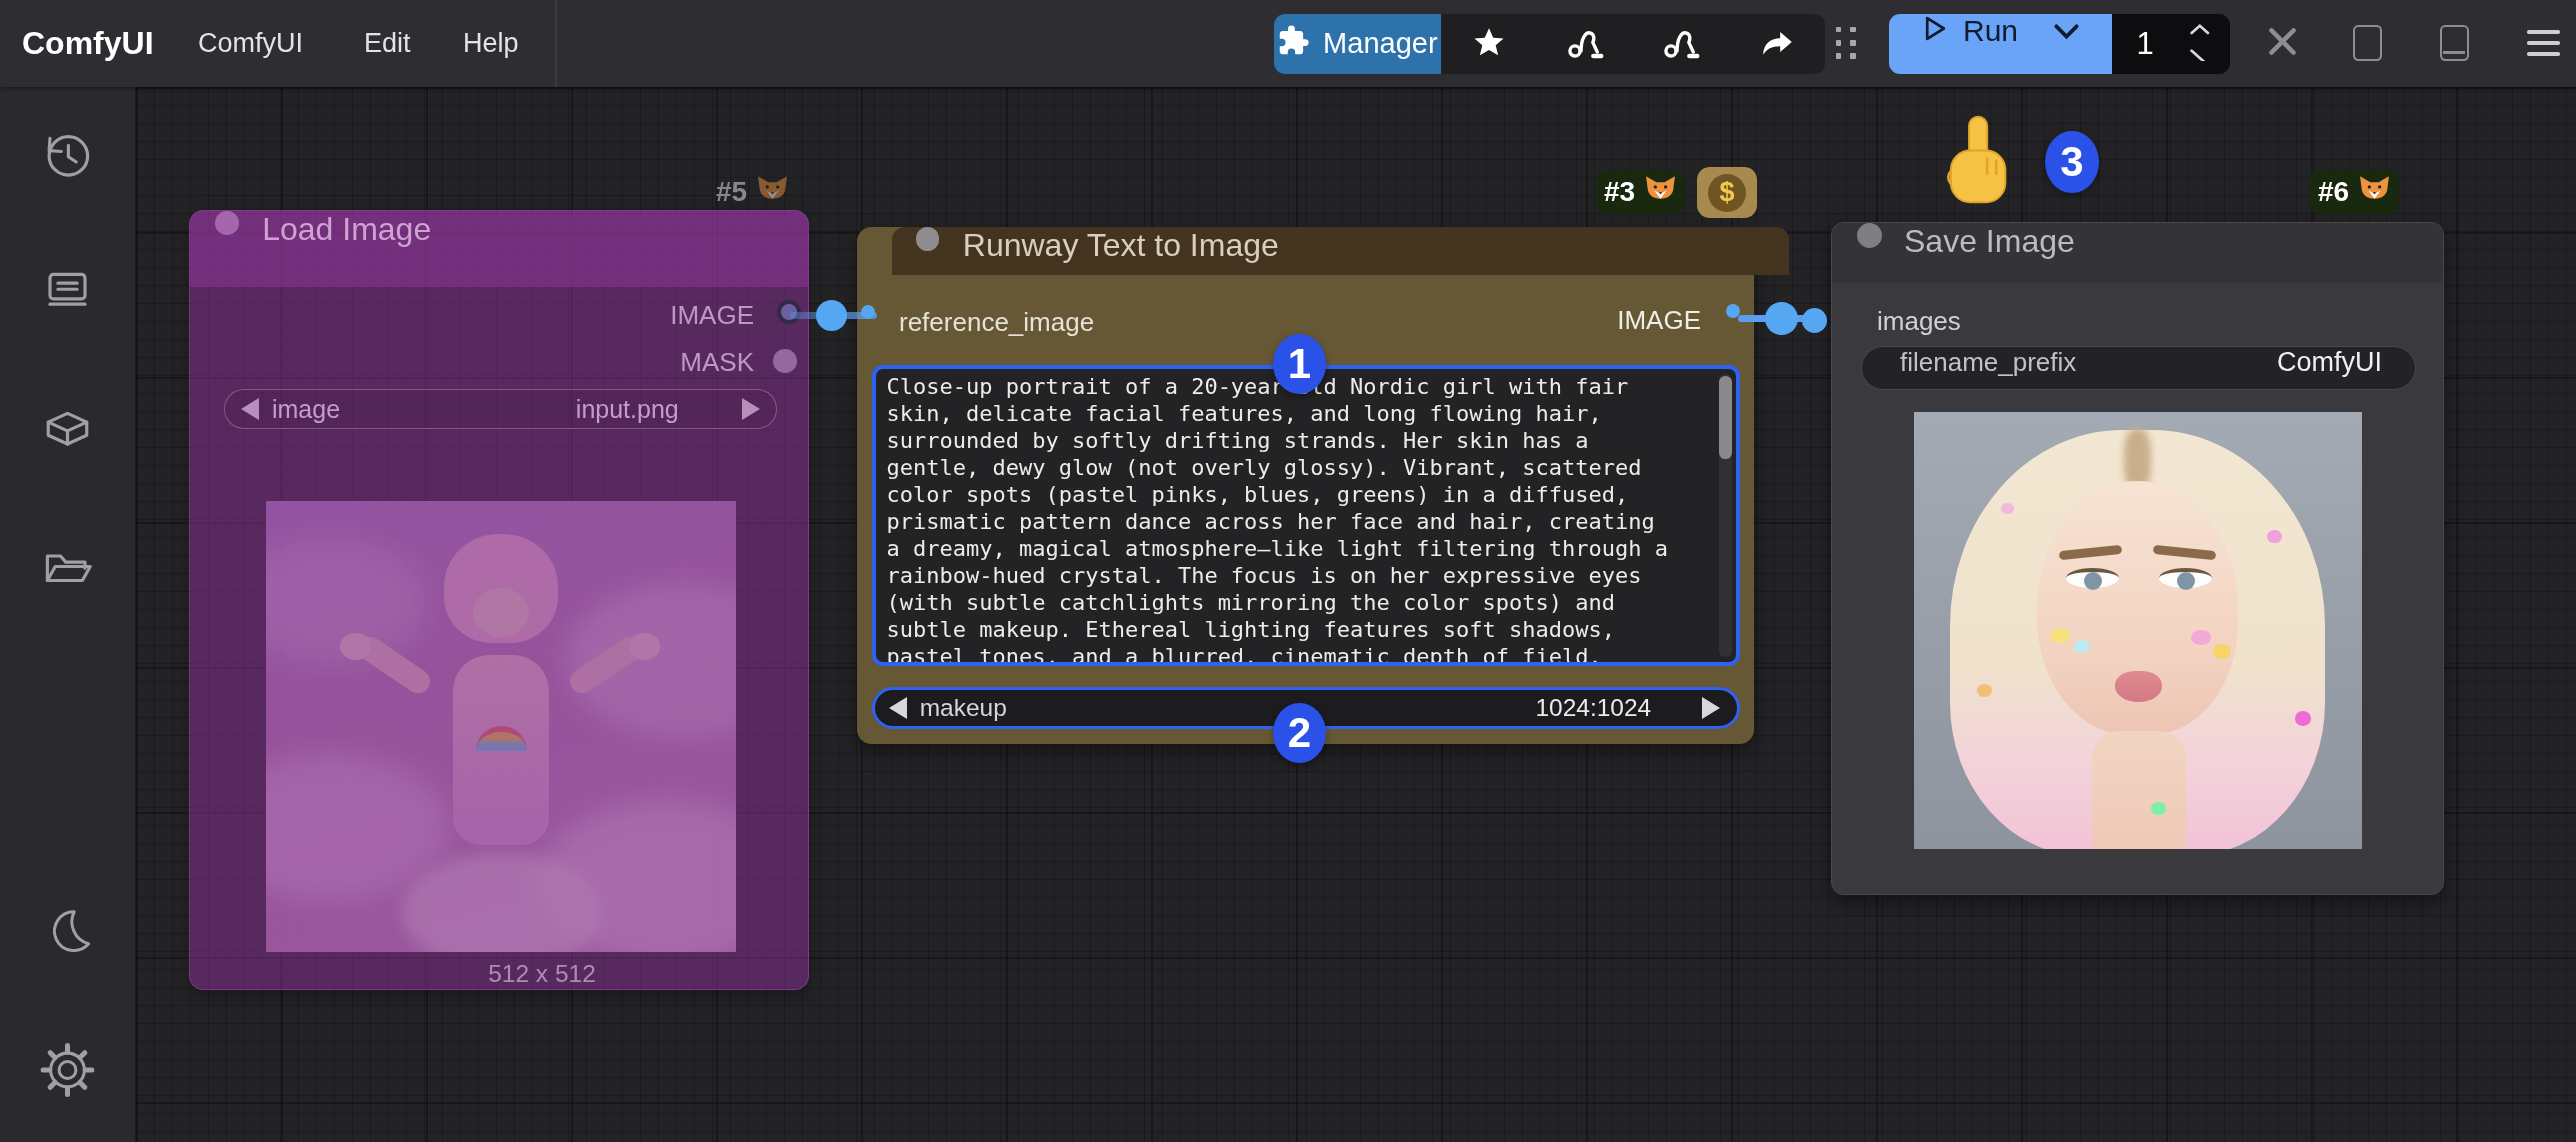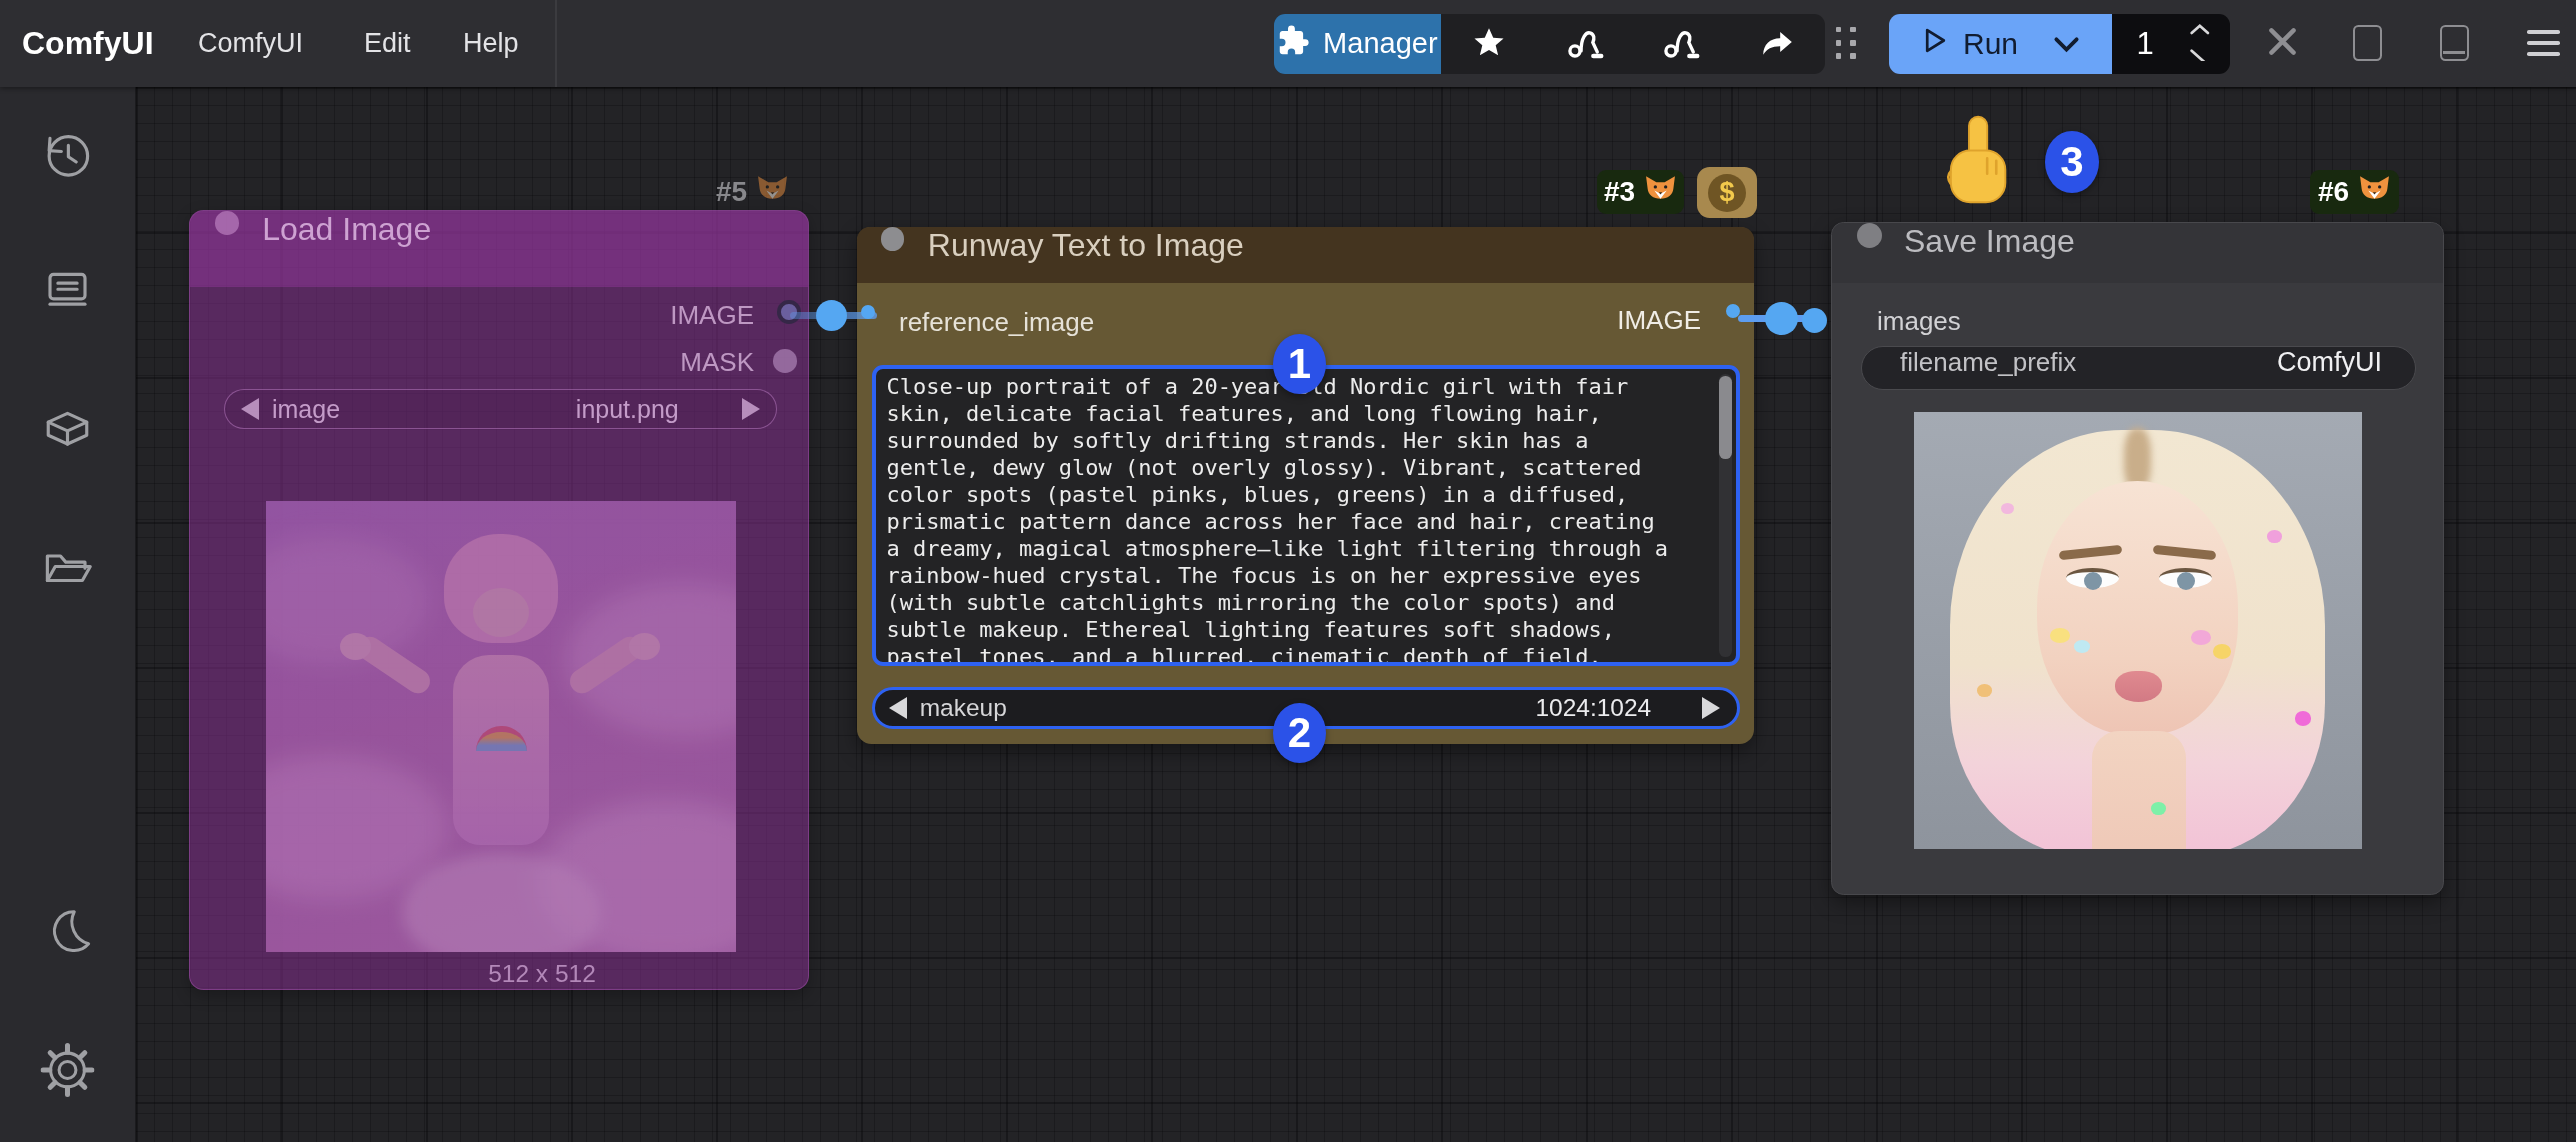--- a/index.html
+++ b/index.html
@@ -26,21 +26,21 @@
   #logo { font-weight:bold; color:#ffffff; font-size:32px; }
 
   #manager-group { position:absolute; left:1274px; top:13.6px; height:60px; width:551px; border-radius:11px; background:#1f1f22; display:flex; overflow:hidden; }
   #manager-btn { width:167px; height:100%; background:#2d72ab; display:flex; align-items:center; justify-content:center; gap:12.7px; color:#fff; font-size:29px; }
   .tool-ic { width:96px; height:100%; display:flex; align-items:center; justify-content:center; }
 
   #drag-handle { position:absolute; left:1836px; top:27px; width:23.6px; height:34px; display:grid; grid-template-columns:1fr 1fr; gap:5.4px; }
   #drag-handle span { width:5.4px; height:5.4px; background:#a8a8ac; border-radius:0.9px; }
 
   #run-group { position:absolute; left:1889px; top:13.6px; height:60px; display:flex; }
-  #run-btn { width:223px; height:60px; background:#6aa4f8; border-radius:11px 0 0 11px; display:flex; align-items:center; justify-content:center; gap:14.5px; color:#111c30; font-size:30px; }
+  #run-btn { width:223px; height:60px; background:#6aa4f8; border-radius:11px 0 0 11px; display:flex; justify-content:center; gap:14.5px; color:#111c30; font-size:30px; }
   #queue-counter { width:118px; height:60px; background:#0d0d10; border-radius:0 11px 11px 0; position:relative; color:#fff; }
   #queue-counter .val { position:absolute; left:33px; top:50%; transform:translate(-50%,-50%); font-size:31px; }
   #queue-counter .steppers { position:absolute; right:18px; top:0; height:100%; display:flex; flex-direction:column; justify-content:center; gap:9px; }
 
   .win-ic { position:absolute; top:25px; width:36px; height:36px; display:flex; align-items:center; justify-content:center; }
   .sq { width:29px; height:36px; border:2.7px solid #8e8e92; border-radius:5.4px; }
   .sq-split { width:29px; height:36px; border:2.7px solid #8e8e92; border-radius:5.4px; position:relative; }
   .sq-split::after { content:""; position:absolute; left:1.8px; right:1.8px; bottom:5.4px; height:2.7px; background:#8e8e92; }
   .burger { display:flex; flex-direction:column; gap:7.3px; }
   .burger span { width:33px; height:3.6px; background:#cfcfd3; border-radius:1.8px; }
@@ -65,21 +65,21 @@
   .tri-l { width:0; height:0; border-top:11.8px solid transparent; border-bottom:11.8px solid transparent; border-right:18px solid rgba(216,178,221,.75); }
   .tri-r { width:0; height:0; border-top:11.8px solid transparent; border-bottom:11.8px solid transparent; border-left:18px solid rgba(216,178,221,.75); }
   #upload-btn { position:absolute; left:34px; top:232px; width:553px; height:42px; border:1.8px solid rgba(206,140,214,.45); background:rgba(60,20,66,.10); color:rgba(216,178,221,.85); font-size:25px; display:flex; align-items:center; justify-content:center; }
   #load-preview { position:absolute; left:76px; top:290px; width:470px; height:451px; opacity:.85; overflow:hidden;
     background:linear-gradient(165deg,#b583c9 0%, #bd82bd 45%, #c78cc3 100%); }
   .cloud { position:absolute; border-radius:50%; filter:blur(12.7px); }
   #size-label { position:absolute; left:0; width:100%; top:749px; text-align:center; color:rgba(210,168,215,.75); font-size:24.5px;margin-left:43px; }
 
   
   #node-runway { left:857px; top:227px; width:897px; height:517px; background:#665834; box-shadow:0 7.3px 20px rgba(0,0,0,.4); }
-  #node-runway .node-header { height:56px; background:#44341f; border-radius:12.7px 12.7px 0 0; padding-left:23.6px; gap:23.6px; }
+  #node-runway .node-header { height:48px; background:#44341f; border-radius:12.7px 12.7px 0 0; padding-left:23.6px; gap:23.6px;margin-left:35px; }
   #node-runway .title-dot { width:23.6px; height:23.6px; background:#8d8d90; }
   #node-runway .node-title { color:#d9cfbf; font-size:32px; }
   .port-label { position:absolute; font-size:26px; }
 
   #prompt-box { position:absolute; left:14.5px; top:138px; width:868px; height:301px; background:#232325; border:4.5px solid #2e62f2; border-radius:11px; overflow:hidden; }
   #prompt-text { position:absolute; left:11px; top:3.6px; right:23.6px; color:#ececec; font-family:"DejaVu Sans Mono", monospace; font-size:22px; line-height:27px; white-space:pre-wrap; }
   #prompt-scroll-track { position:absolute; right:3.6px; top:5.4px; width:12.7px; bottom:5.4px; background:#313134; border-radius:6.3px; }
   #prompt-scroll-thumb { position:absolute; right:3.6px; top:7.3px; width:12.7px; height:83px; background:#8a8a8e; border-radius:6.3px; }
 
   #ratio-widget { position:absolute; left:14.5px; top:460px; width:868px; height:42px; background:#1c1c1f; border:3.6px solid #2e62f2; border-radius:22px; display:flex; align-items:center; color:#d6d6d8; font-size:24.5px; }

